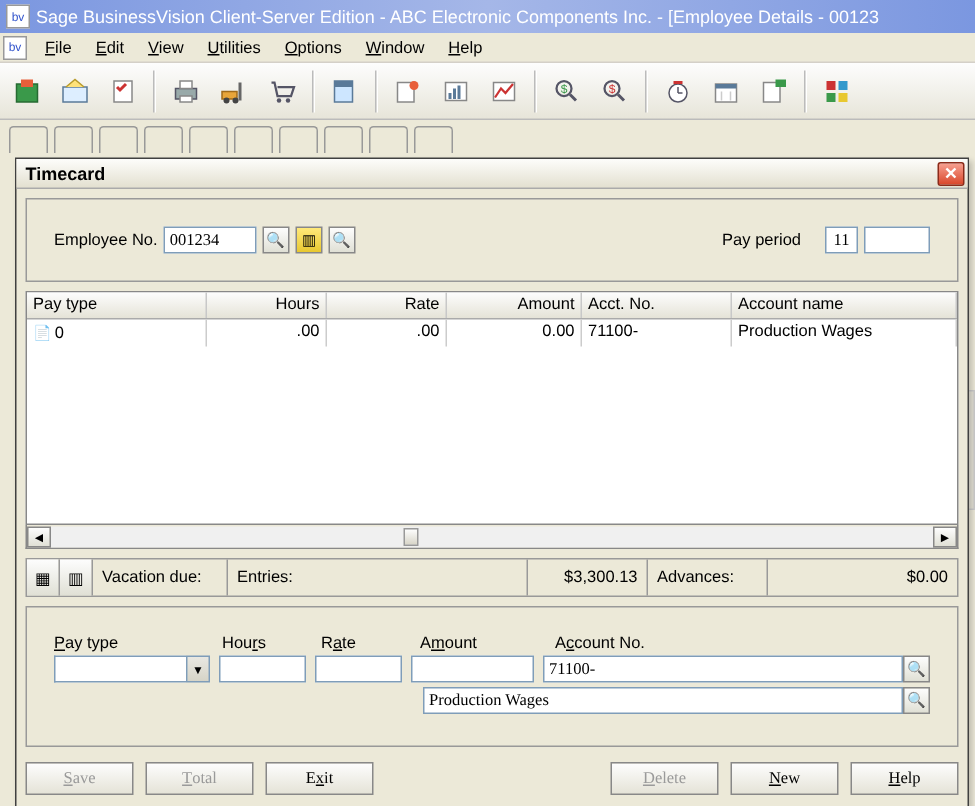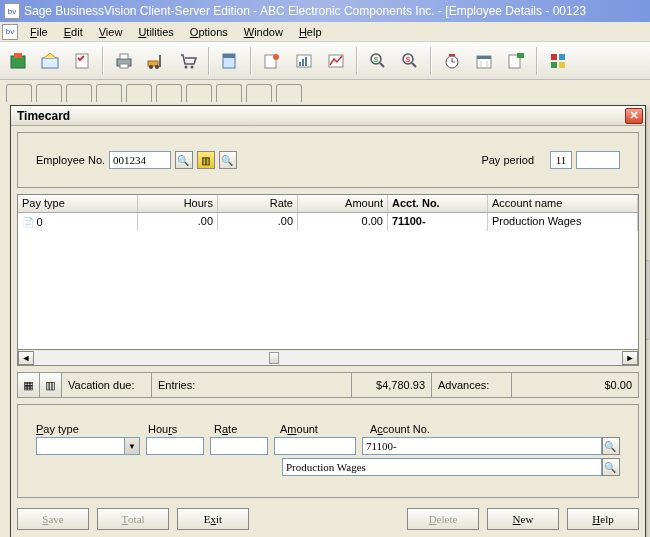--- a/index.html
+++ b/index.html
@@ -166,21 +166,21 @@
     white-space:nowrap;
   }
   .grid-head .col { border-right-color:#c8c8c8; }
   .grid-body { flex:1; overflow:hidden; }
   .grid-row { display:flex; height:18px; font-size:11px; }
   .col.num { text-align:right; }
   .c-paytype{width:120px;}
   .c-hours{width:80px;}
   .c-rate{width:80px;}
   .c-amount{width:90px;}
-  .c-acct{width:100px;font-weight:bold;}
+  .c-acct{width:100px;}
   .c-acctname{flex:1;}
   
   .hscroll {
     height:16px;
     border:1px solid #888;
     border-top:none;
     background:#ece9d8;
     display:flex;align-items:center;
   }
   .hscroll .arrow{
@@ -453,21 +453,21 @@
       <div class="arrow">►</div>
     </div>
 
     <div style="height:6px"></div>
 
     <div class="summary-row">
       <div class="toggle">▦</div>
       <div class="toggle">▥</div>
       <div class="cell" style="width:90px">Vacation due:</div>
       <div class="cell" style="width:200px">Entries:</div>
-      <div class="cell val" style="width:80px">$4,780.93</div>
+      <div class="cell val" style="width:80px">$3,300.13</div>
       <div class="cell" style="width:80px">Advances:</div>
       <div class="cell val" style="flex:1;border-right:none">$0.00</div>
     </div>
 
     <div style="height:6px"></div>
 
     <div class="panel entry-form">
       <div class="head">
         <div style="width:112px"><u>P</u>ay type</div>
         <div style="width:66px"><span>Hou<u>r</u>s</span></div>

